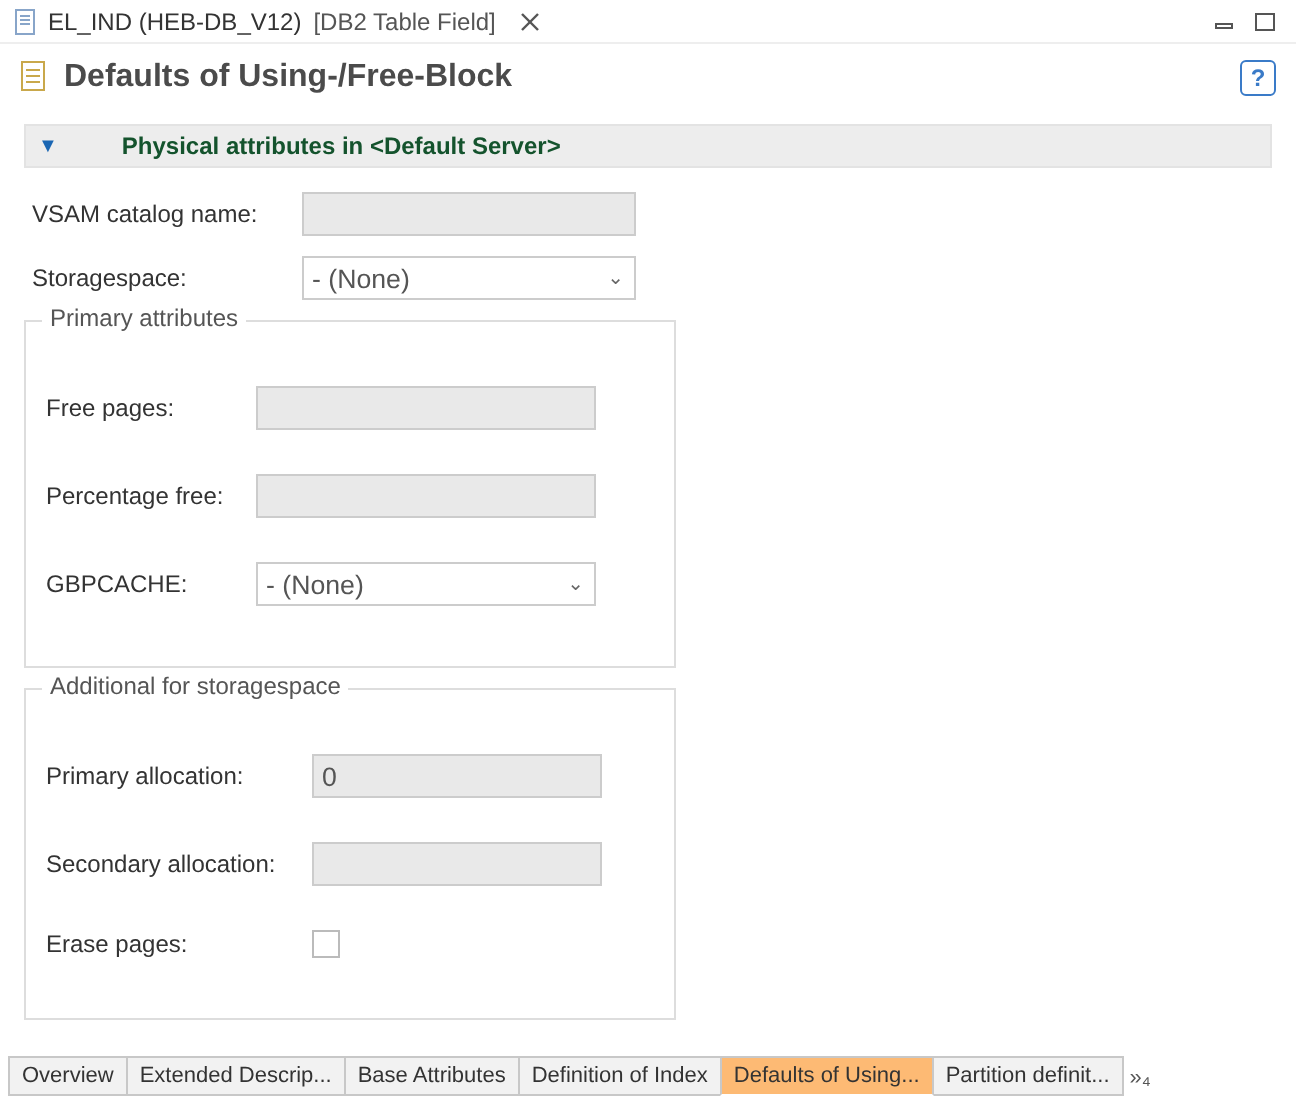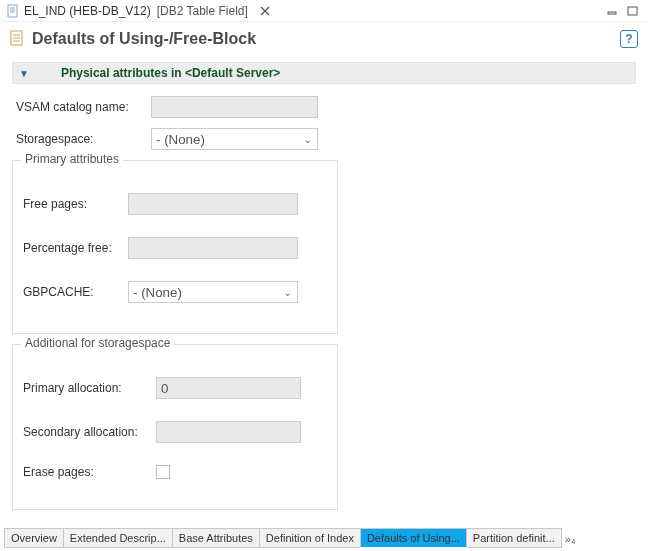--- a/index.html
+++ b/index.html
@@ -37,21 +37,21 @@
   .group { border: 1px solid #ddd; margin-top: 10px; padding: 10px 10px 8px 10px; position: relative; width: 326px; }
   .group-title { position: absolute; top: -9px; left: 8px; background: #fff; padding: 0 4px; color: #555; }
   .group .field-row { margin: 22px 0; }
   .group .field-label { width: 105px; }
   .group2 .field-label { width: 133px; }
 
   .checkbox { width: 14px; height: 14px; border: 1px solid #bbb; background: #fff; display: inline-block; }
 
   .tab-bar { position: absolute; left: 4px; right: 4px; bottom: 3px; height: 22px; display: flex; align-items: flex-end; margin-top: 40px; }
   .tab { border: 1px solid #c8c8c8; border-bottom: 1px solid #c8c8c8; background: #f2f2f2; padding: 3px 6px; font-size: 11px; color: #333; cursor: pointer; white-space: nowrap; margin-right: -1px; display: flex; align-items: center; }
-  .tab.active { background: #0ea5e9; border-bottom: 1px solid #fff; position: relative; z-index: 2; }
+  .tab.active { background: #fdba74; border-bottom: 1px solid #fff; position: relative; z-index: 2; }
   .tab-overflow { padding: 3px 4px; font-size: 11px; color: #555; cursor: pointer; display: flex; align-items: center; }
 </style>
 </head>
 <body>
 
 <div class="title-bar">
   <span class="title-icon">
     <svg width="12" height="14" viewBox="0 0 12 14">
         <rect x="1" y="1" width="9" height="12" fill="none" stroke="#88a5c9" stroke-width="1"></rect>
         <line x1="3" y1="4" x2="8" y2="4" stroke="#88a5c9"></line>

